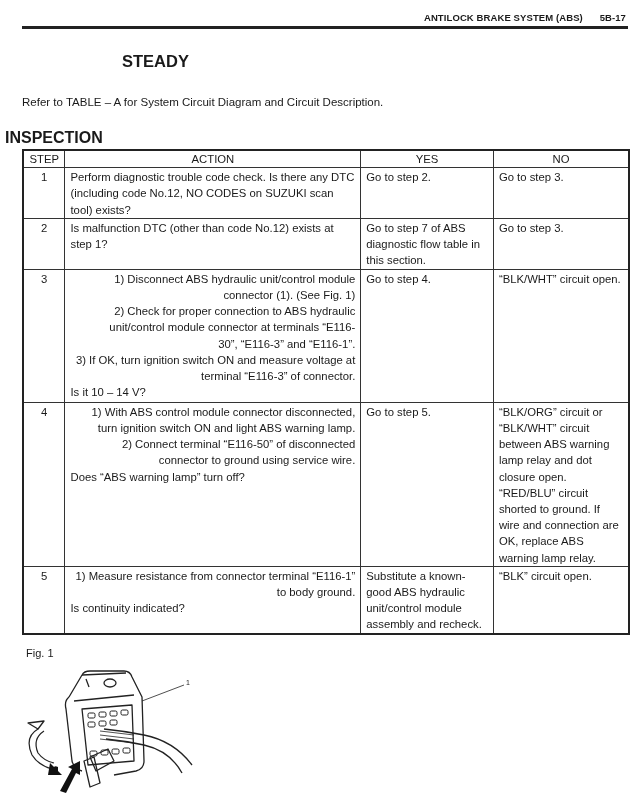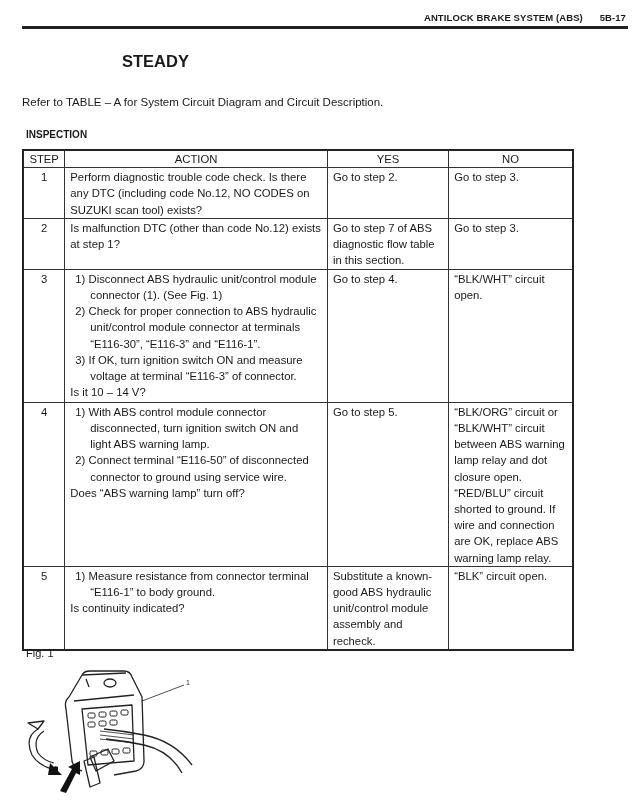--- a/index.html
+++ b/index.html
@@ -5,28 +5,28 @@
   html, body { margin:0; padding:0; background:#fff; }
   body { width:640px; height:800px; position:relative; overflow:hidden;
          font-family:"Liberation Sans", sans-serif; color:#1a1a1a; }
   .running-head { position:absolute; top:12px; right:14px; font-size:9.5px; font-weight:bold; letter-spacing:0.1px;margin-left:28px; }
   .running-head .sec { margin-right:14px; }
   .head-rule { position:absolute; left:22px; right:12px; top:26px; height:3px; background:#222; }
   .title { position:absolute; left:22px; top:52px; font-size:16.5px; font-weight:bold; line-height:18px; }
   .title .label { display:inline-block; width:100px; }
   .title .line2 { padding-left:100px; }
   .intro { position:absolute; left:22px; top:96px; font-size:11.5px; }
-  .section { position:absolute; left:26px; top:129px; font-size:10px; font-weight:bold; }
-  table.insp { position:absolute; left:22px; top:149px; width:552px; border-collapse:collapse;
+  .section { position:absolute; left:5px; top:129px; font-size:16px; font-weight:bold; }
+  table.insp { position:absolute; left:22px; top:149px; width:608px; border-collapse:collapse;
                border:2px solid #222; font-size:11.3px; line-height:16.2px; }
   table.insp th, table.insp td { border:1px solid #333; vertical-align:top; padding:1px 5px 0 5px; }
   table.insp th { font-weight:normal; text-align:center; height:14px; padding-top:0; }
   col.c-step { width:42px; } col.c-action { width:297px; } col.c-yes { width:133px; } col.c-no { width:136px; }
   td.step { text-align:center; }
-  .li { padding-left:20px; text-indent:-15px; }
+  .li { padding-left:20px; text-indent:-15px;text-align:right; }
   .q { }
   tr.r1 td { height:47px; } tr.r2 td { height:49px; } tr.r3 td { height:131px; }
   tr.r4 td { height:159px; } tr.r5 td { height:63px; }
   .fig-label { position:absolute; left:26px; top:647px; font-size:11px; }
   .figure { position:absolute; left:14px; top:665px; width:200px; height:130px; }
 </style>
 </head>
 <body>
 
 <div class="running-head">

